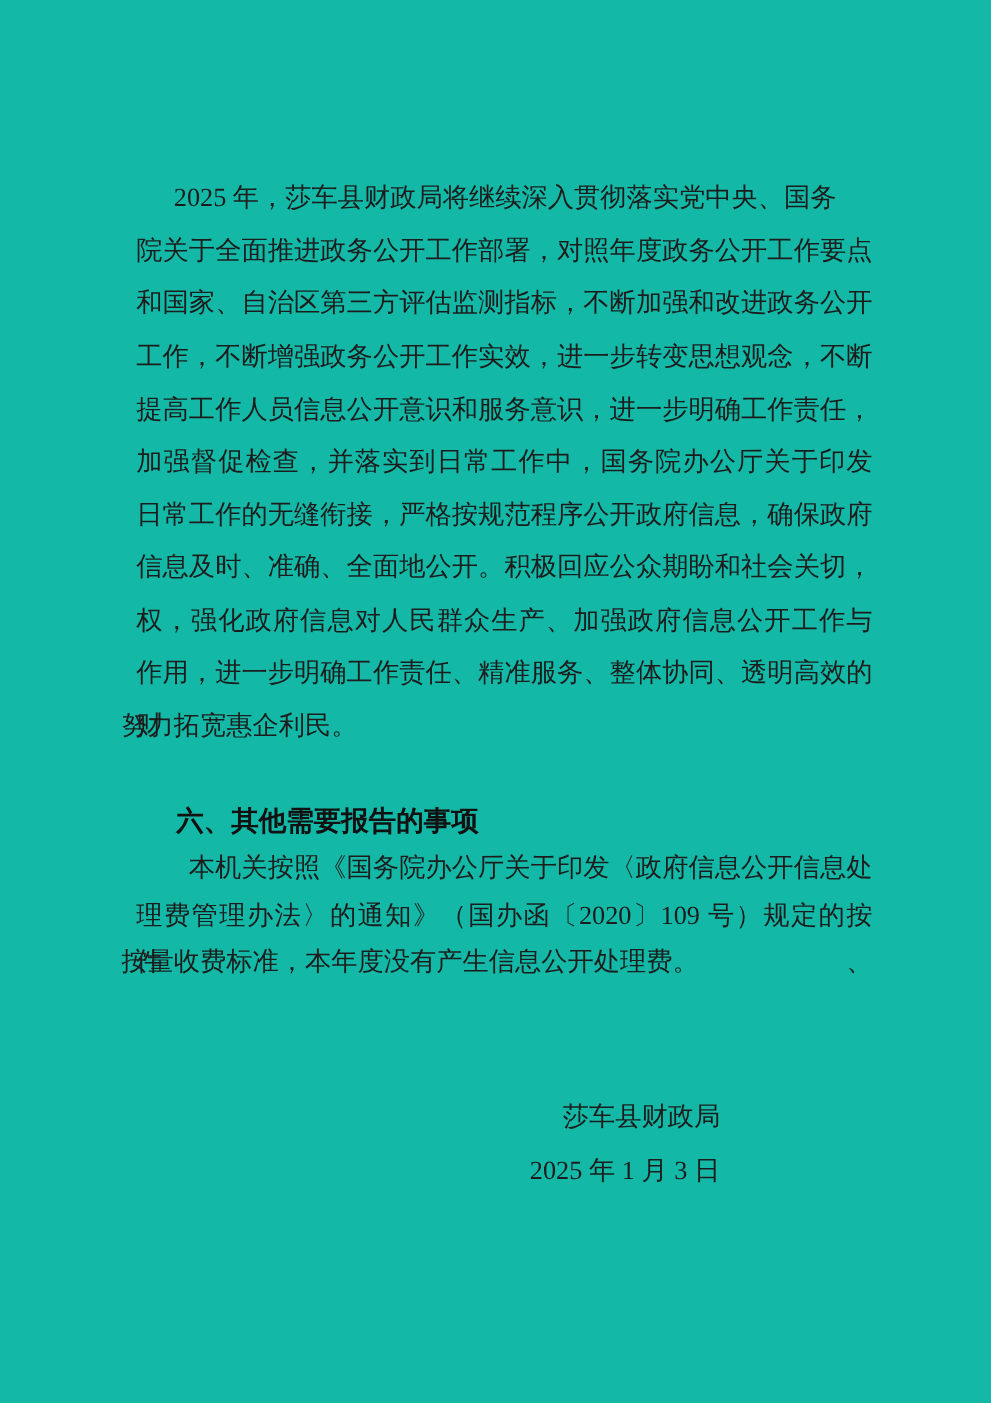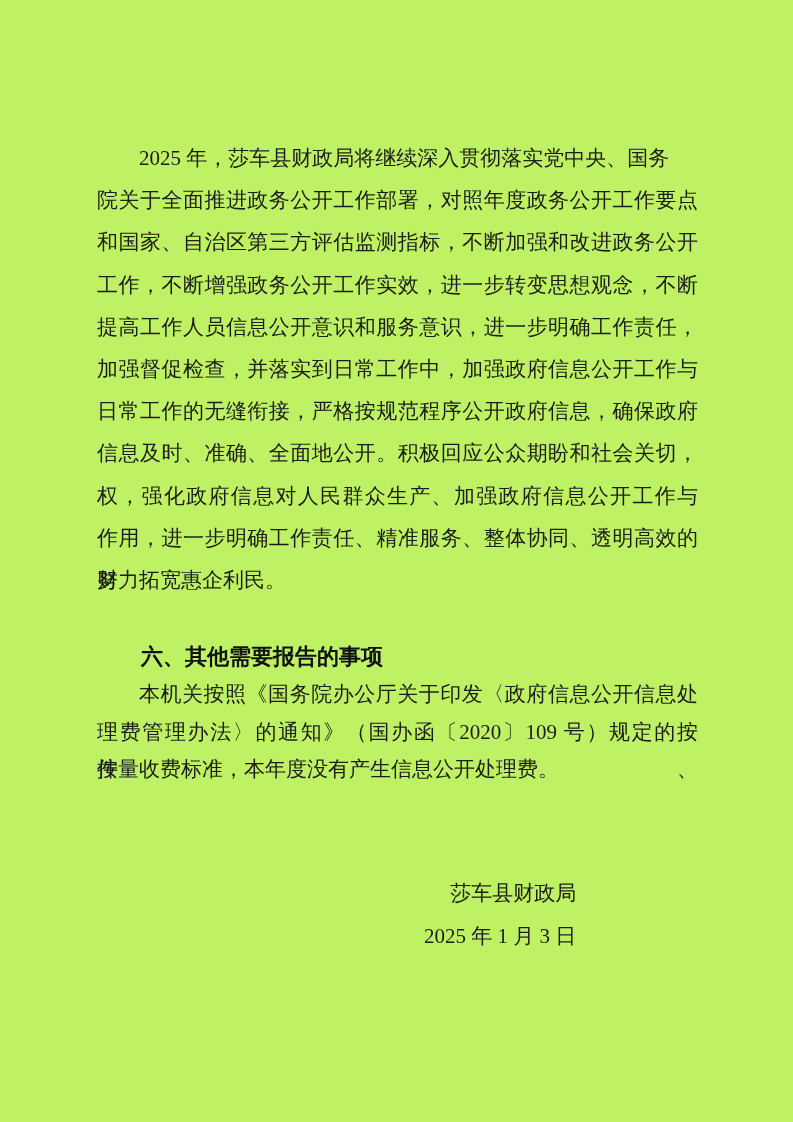--- a/index.html
+++ b/index.html
@@ -1,40 +1,40 @@
 <!DOCTYPE html>
 <html><head>
 <meta charset="utf-8">
 <style>
   html,body{margin:0;padding:0;background:#e8e8e8;}
   .page{
     position:relative;
     width:793px;height:1122px;
     margin:0 auto;
-    background:#bef264;
+    background:#14b8a6;
     overflow:hidden;
     font-family:"Liberation Serif","DejaVu Serif",serif;
     color:#1c1c1c;
   }
   .para{position:absolute;left:97px;width:601px;}
   #para1{top:137px;}
   #para1 .ln{
     font-size:21px;
     line-height:42.2px;
     height:42.2px;
     text-align:justify;
   }
   #para2{top:676px;}
   #para2 .ln{
     font-size:21px;
     line-height:37.6px;
     height:37.6px;
     text-align:justify;
   }
-  .stretch{text-align-last:justify;}
+  .stretch{text-align-last:justify;margin-left:12px;}
   .no-stretch{text-align-last:left;}
   .indent{text-indent:2em;}
   #section-heading{
     position:absolute;
     left:97px;top:638px;width:601px;
     font-family:"Liberation Sans","DejaVu Sans",sans-serif;
     font-weight:bold;
     font-size:22px;
     line-height:38px;
     text-indent:2em;
@@ -55,21 +55,21 @@
 <body>
 
 <div class="page">
 
   <div class="para" id="para1">
     <div class="ln indent no-stretch">2025 年，莎车县财政局将继续深入贯彻落实党中央、国务</div>
     <div class="ln stretch">院关于全面推进政务公开工作部署，对照年度政务公开工作要点</div>
     <div class="ln stretch">和国家、自治区第三方评估监测指标，不断加强和改进政务公开</div>
     <div class="ln stretch">工作，不断增强政务公开工作实效，进一步转变思想观念，不断</div>
     <div class="ln stretch">提高工作人员信息公开意识和服务意识，进一步明确工作责任，</div>
-    <div class="ln stretch">加强督促检查，并落实到日常工作中，加强政府信息公开工作与</div>
+    <div class="ln stretch">加强督促检查，并落实到日常工作中，国务院办公厅关于印发</div>
     <div class="ln stretch">日常工作的无缝衔接，严格按规范程序公开政府信息，确保政府</div>
     <div class="ln stretch">信息及时、准确、全面地公开。积极回应公众期盼和社会关切，</div>
     <div class="ln stretch">权，强化政府信息对人民群众生产、加强政府信息公开工作与</div>
     <div class="ln stretch">作用，进一步明确工作责任、精准服务、整体协同、透明高效的财</div>
     <div class="ln no-stretch">努力拓宽惠企利民。</div>
   </div>
 
   <div id="section-heading">六、其他需要报告的事项</div>
 
   <div class="para" id="para2">

